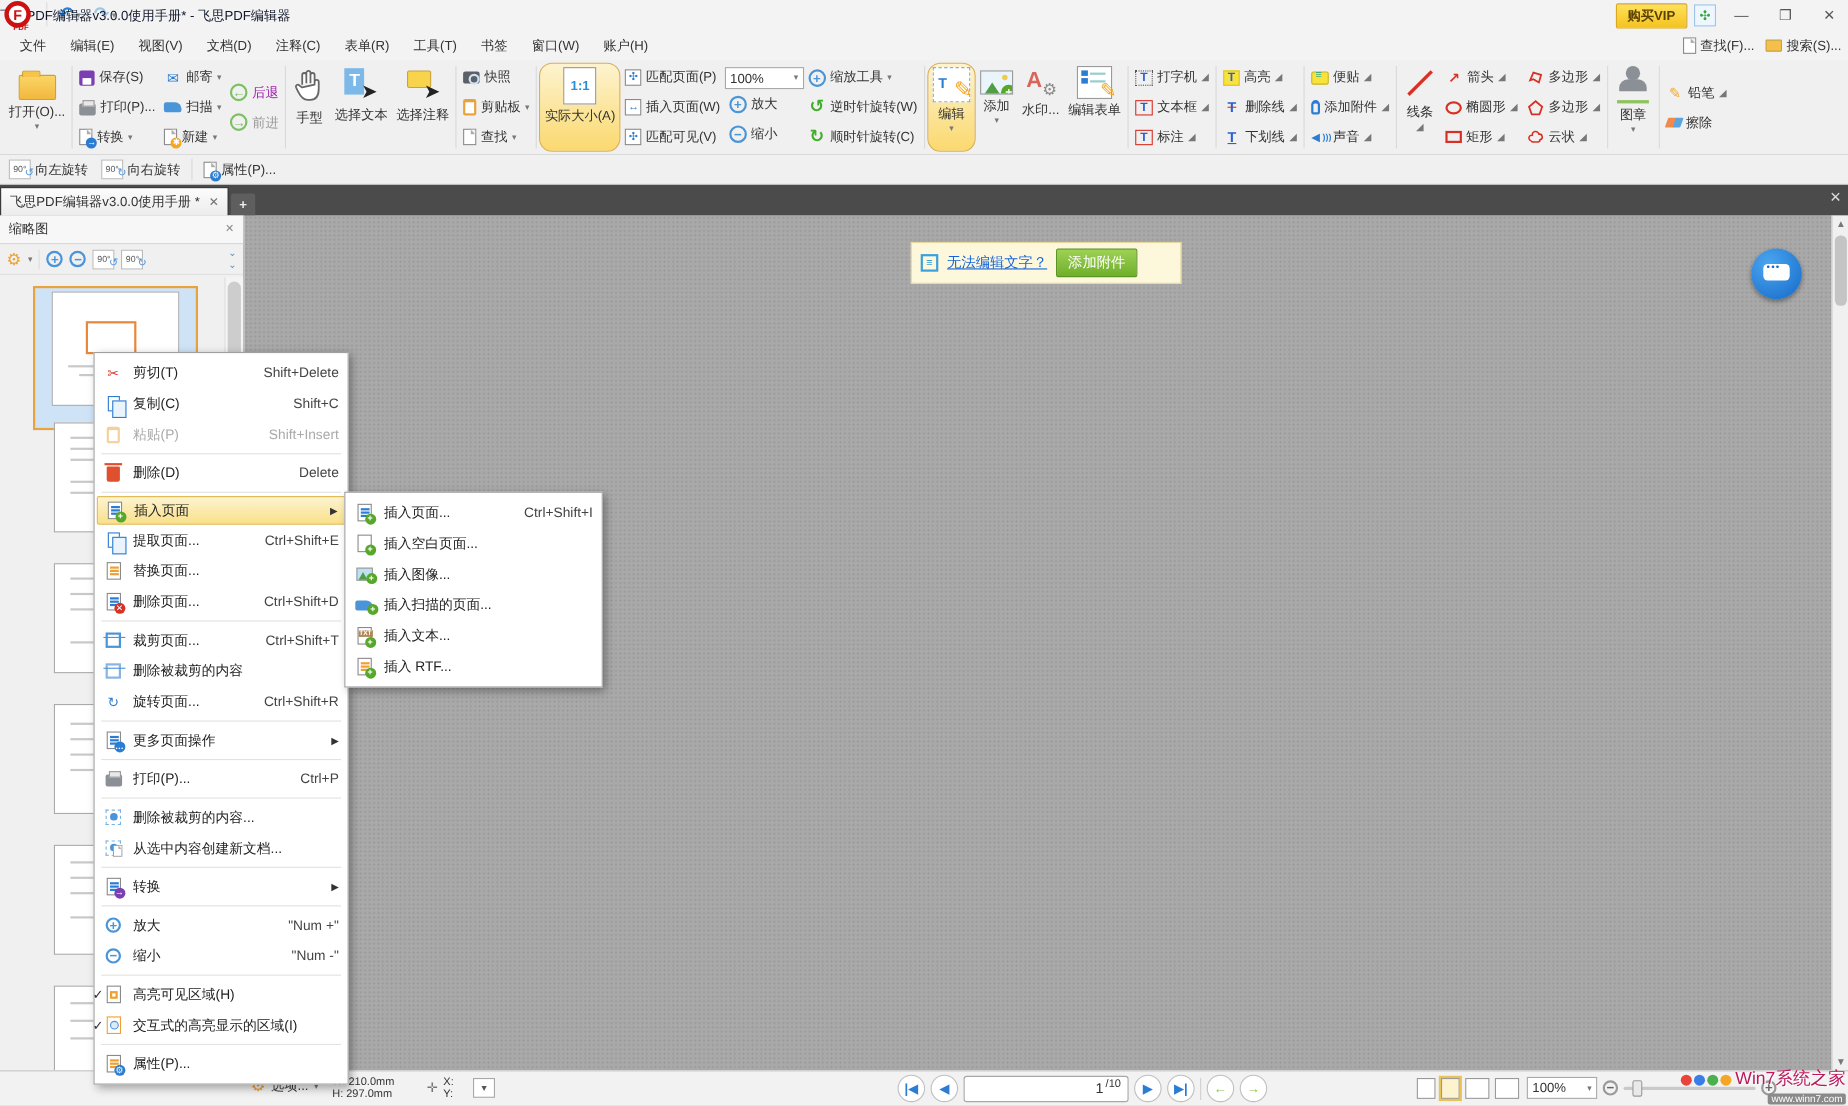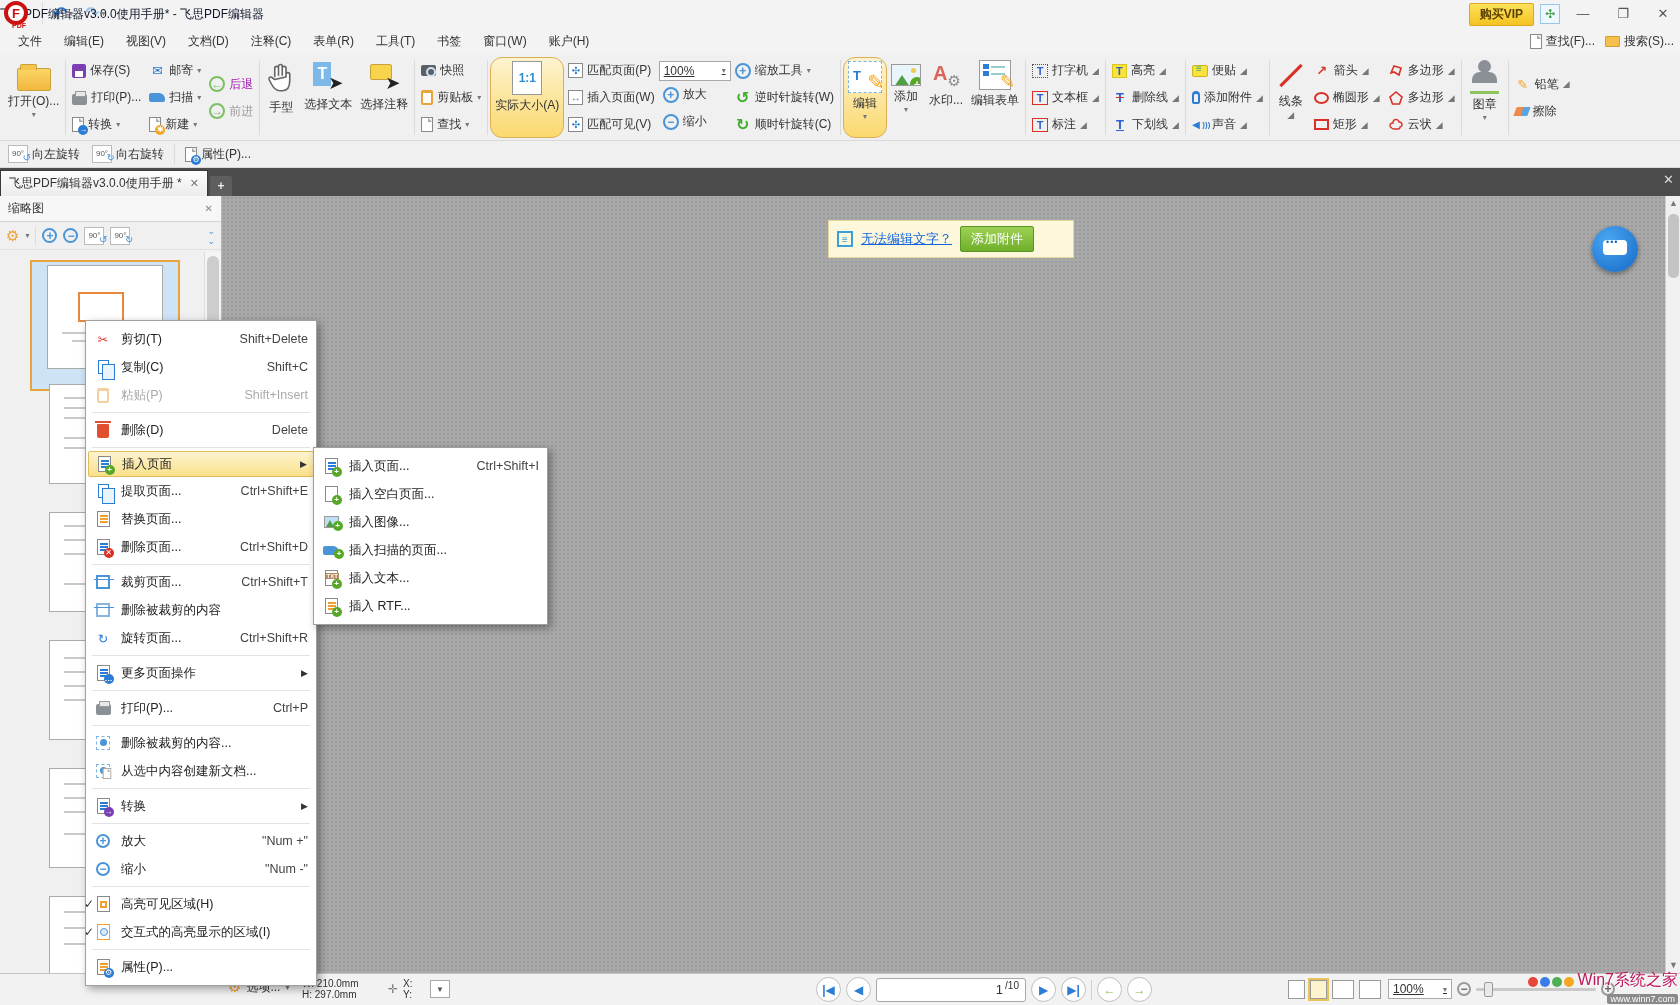--- a/index.html
+++ b/index.html
@@ -28,21 +28,21 @@
 
   
   #ribbon{position:absolute;left:0;top:55px;width:1680px;height:86px;background:#f0f0f0;border-bottom:1px solid #d9d9d9;display:flex;align-items:stretch;padding:2px 0 2px 4px;overflow:hidden;}
   .gsep{width:1px;background:#dadada;margin:3px 2px;}
   .tb-col{display:flex;flex-direction:column;justify-content:center;gap:1px;}
   .tb-sm{display:flex;align-items:center;gap:4px;height:26px;padding:0 4px;white-space:nowrap;color:#333;}
   .tb-big{display:flex;flex-direction:column;align-items:center;justify-content:flex-start;padding:3px 4px 0;white-space:nowrap;color:#333;}
   .tb-big .lbl{margin-top:2px;}
   .hl-btn{background:linear-gradient(#fdf3cf,#fbd96f);border:1px solid #dcaf56;border-radius:12px;}
   .caret{font-size:8px;color:#777;}
-  .combo{width:72px;height:20px;background:#fff;border:1px solid #a8a8a8;display:flex;align-items:center;justify-content:space-between;padding:0 4px;text-decoration:underline;}
+  .combo{width:72px;height:20px;background:#fff;border:1px solid #a8a8a8;display:flex;align-items:center;justify-content:space-between;padding:0 4px;}
 
   
   .gi{display:inline-flex;align-items:center;justify-content:center;width:16px;height:16px;font-size:13px;font-weight:bold;line-height:1;}
   .blue{color:#2b7cd3;} .green{color:#3fae2a;} .red{color:#d93025;} .orange{color:#f5a623;}
   .i-folder{width:34px;height:23px;background:linear-gradient(#fbd565,#f1b83e);border:1px solid #c9a23c;border-radius:2px;position:relative;margin-top:8px;}
   .i-folder::before{content:"";position:absolute;top:-5px;left:2px;width:15px;height:5px;background:#f6c34b;border:1px solid #c9a23c;border-bottom:none;border-radius:2px 2px 0 0;}
   .i-folder-sm{width:15px;height:11px;background:#f4c04b;border:1px solid #c9a23c;border-radius:1px;position:relative;}
   .i-save{width:14px;height:14px;background:#7b3fb3;border-radius:2px;position:relative;}
   .i-save::after{content:"";position:absolute;left:3px;bottom:1px;width:8px;height:6px;background:#fff;}
   .i-print{width:15px;height:11px;background:#8a9096;border-radius:2px;position:relative;margin-top:3px;}

